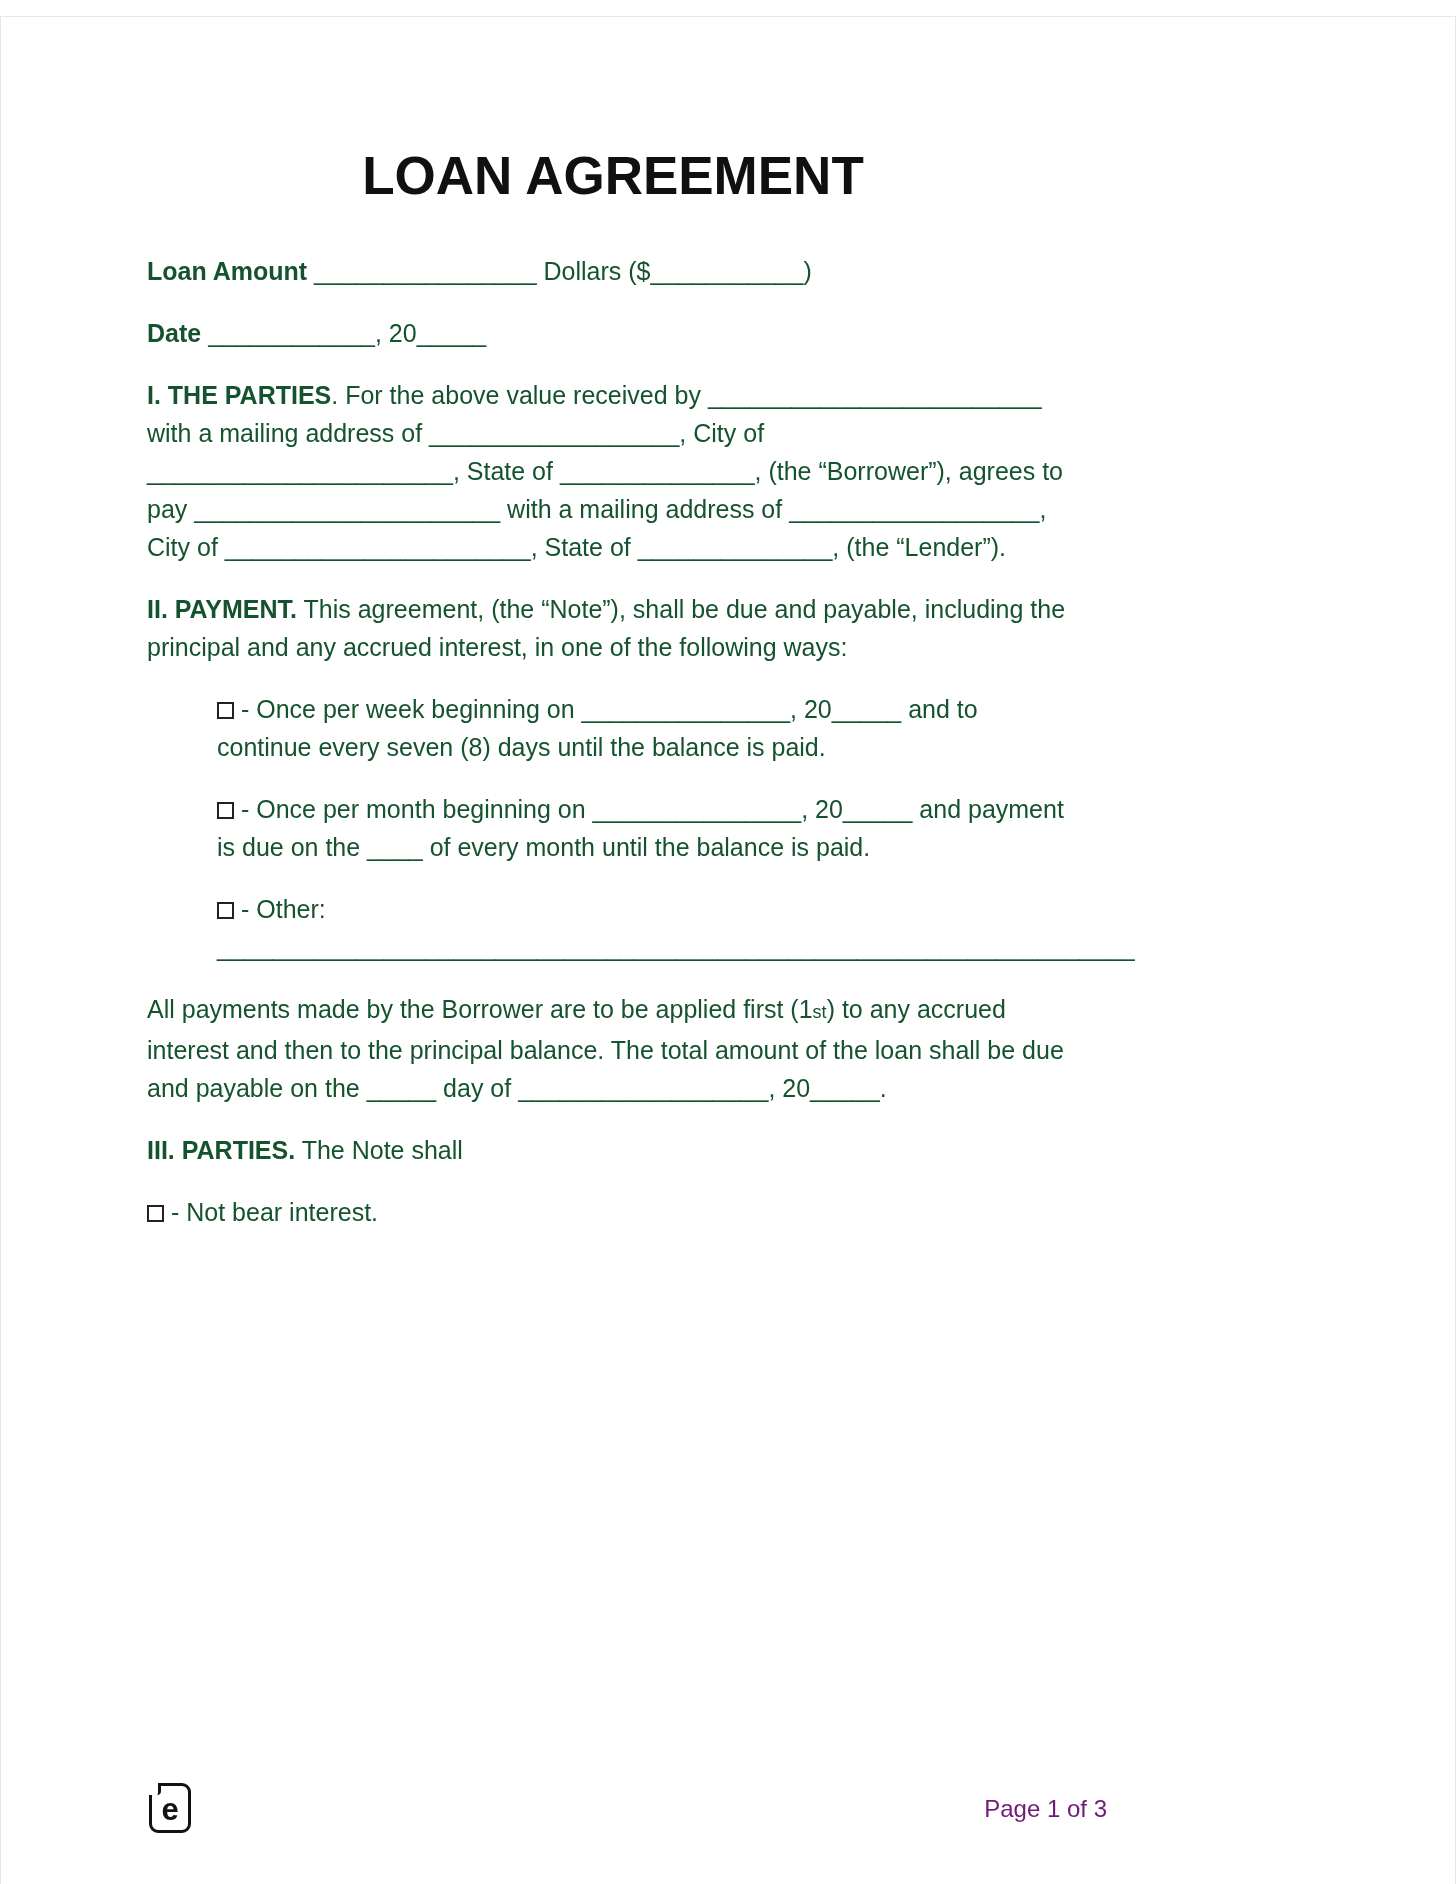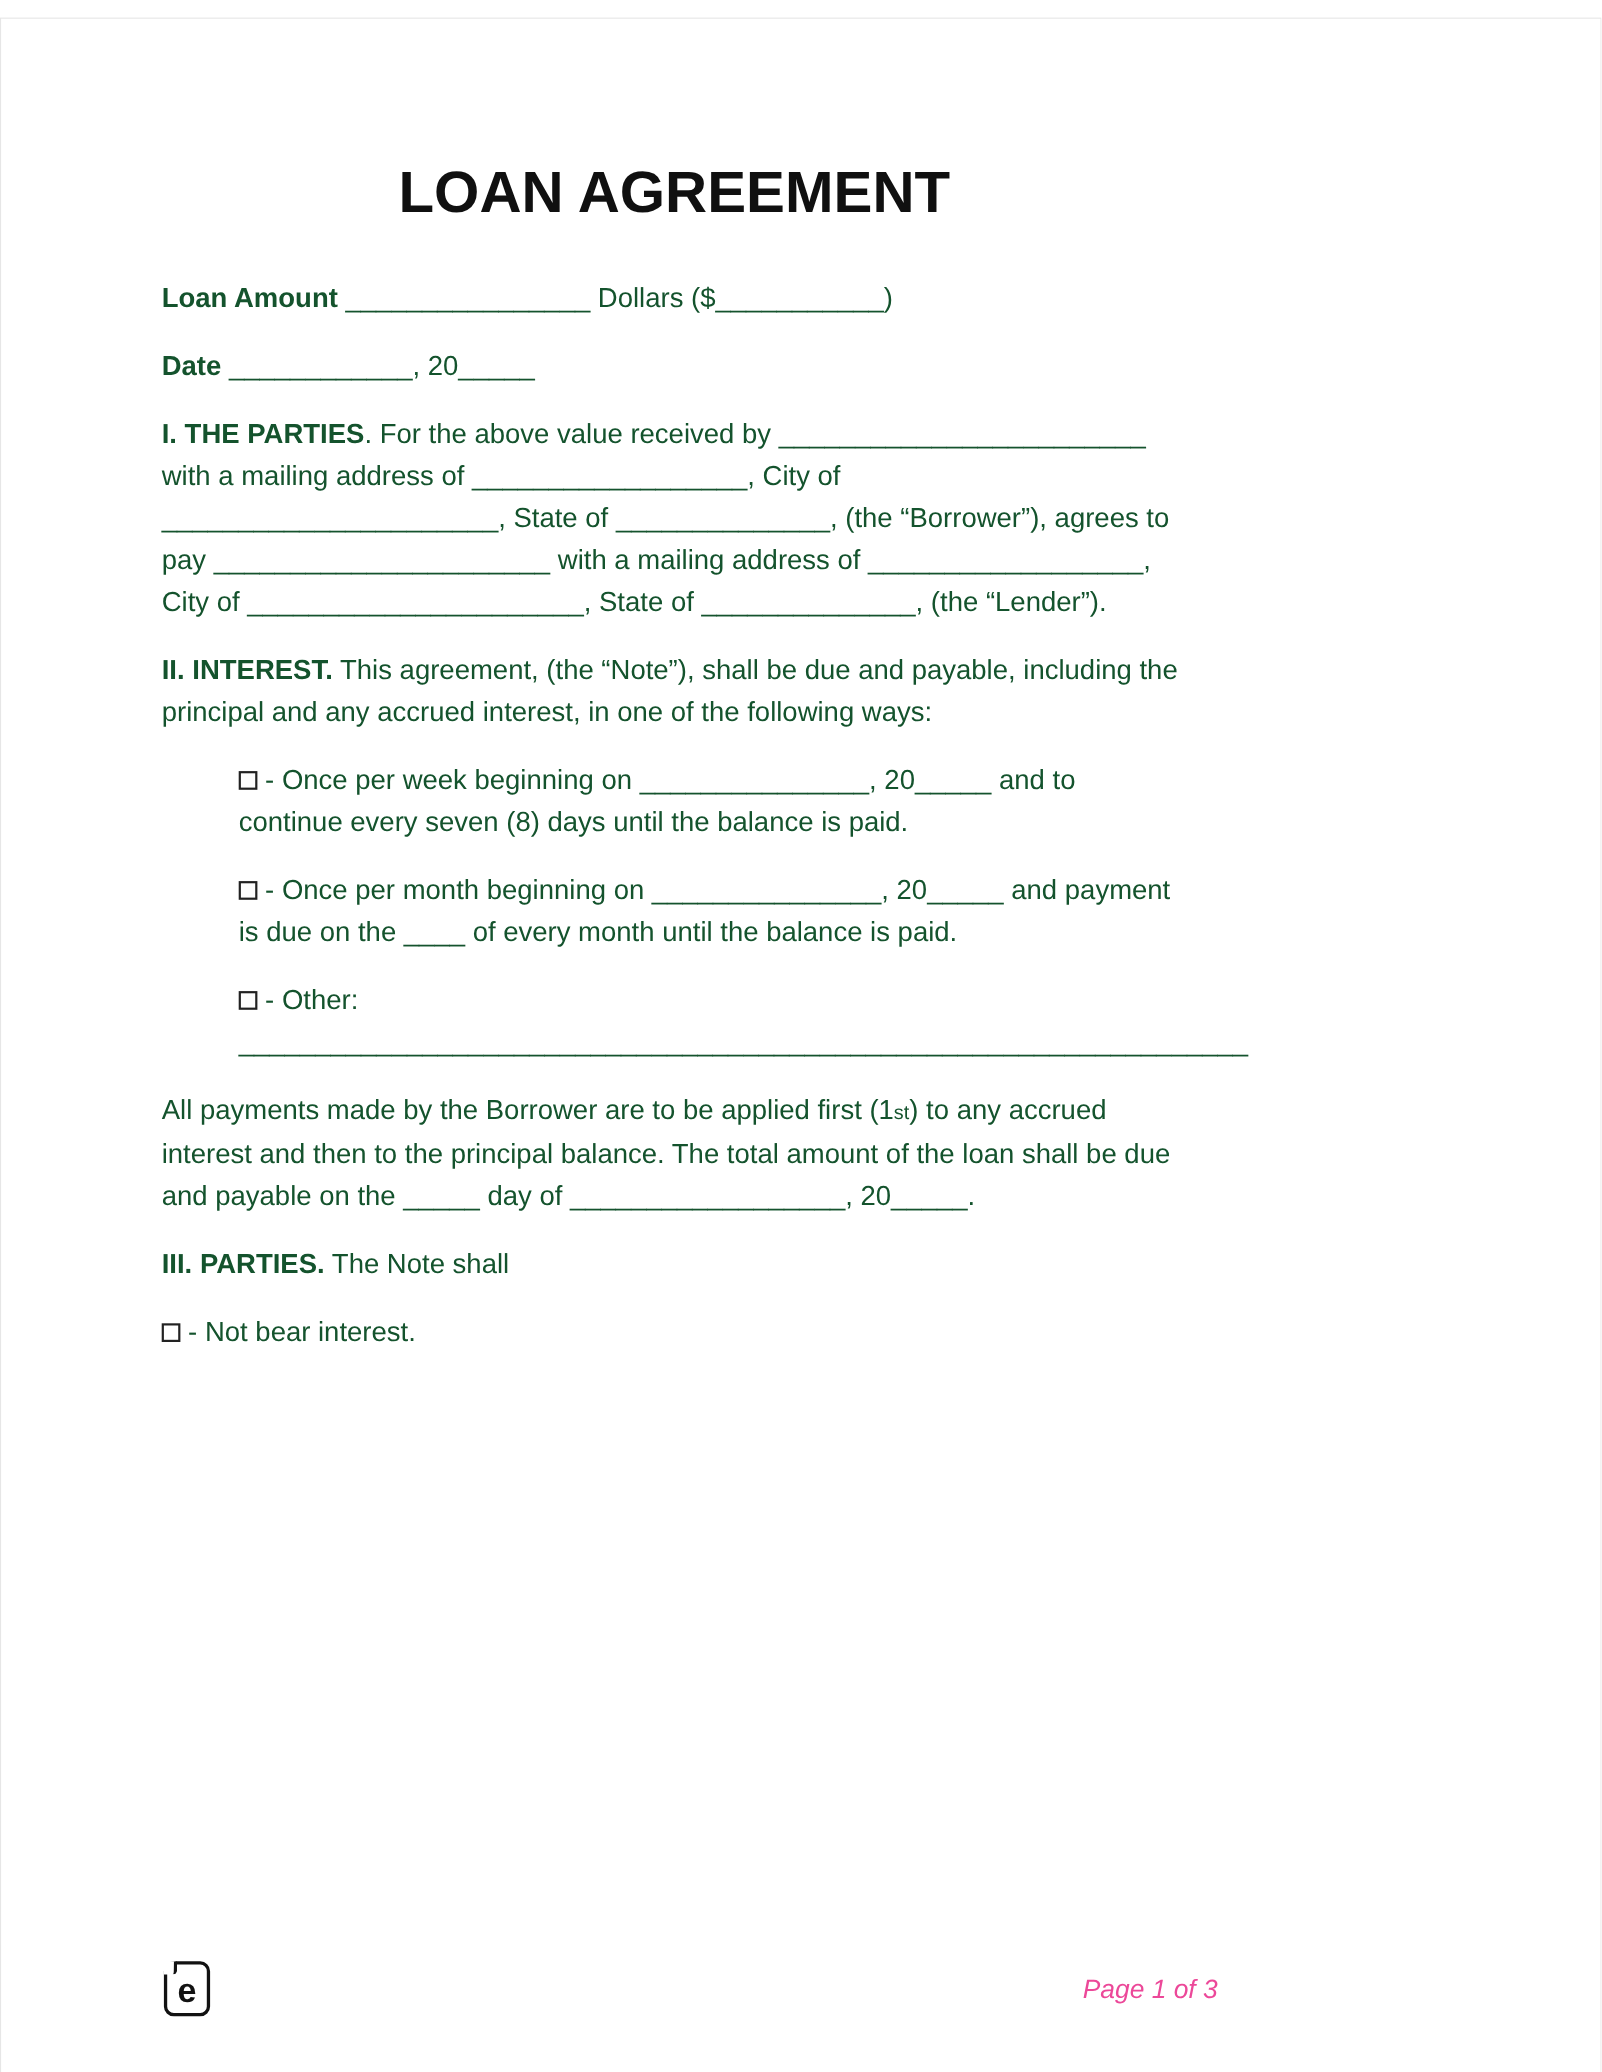--- a/index.html
+++ b/index.html
@@ -73,22 +73,21 @@
     height: 12px;
     background: #ffffff;
     border-right: 3px solid #121212;
     border-bottom-right-radius: 4px;
   }
   .pagenum {
     position: absolute;
     right: 348px;
     bottom: 76px;
     font-size: 24px;
-    color: #ec4899;
-    font-style: italic;
+    color: #701a75;
   }
 </style>
 </head>
 <body>
 
 <div class="page">
   <div class="content">
 
     <h1 class="title">LOAN AGREEMENT</h1>
 
@@ -98,21 +97,21 @@
 
     <p class="para">
       <span class="b">Date</span><span> ____________, 20_____</span>
     </p>
 
     <p class="para">
       <span class="b">I. THE PARTIES</span><span>. For the above value received by ________________________ with a mailing address of __________________, City of ______________________, State of ______________, (the “Borrower”), agrees to pay ______________________ with a mailing address of __________________, City of ______________________, State of ______________, (the “Lender”).</span>
     </p>
 
     <p class="para">
-      <span class="b">II. INTEREST.</span><span> This agreement, (the “Note”), shall be due and payable, including the principal and any accrued interest, in one of the following ways:</span>
+      <span class="b">II. PAYMENT.</span><span> This agreement, (the “Note”), shall be due and payable, including the principal and any accrued interest, in one of the following ways:</span>
     </p>
 
     <p class="para opt">
       <span class="checkbox"></span><span>- Once per week beginning on _______________, 20_____ and to continue every seven (8) days until the balance is paid.</span>
     </p>
 
     <p class="para opt">
       <span class="checkbox"></span><span>- Once per month beginning on _______________, 20_____ and payment is due on the ____ of every month until the balance is paid.</span>
     </p>
 

